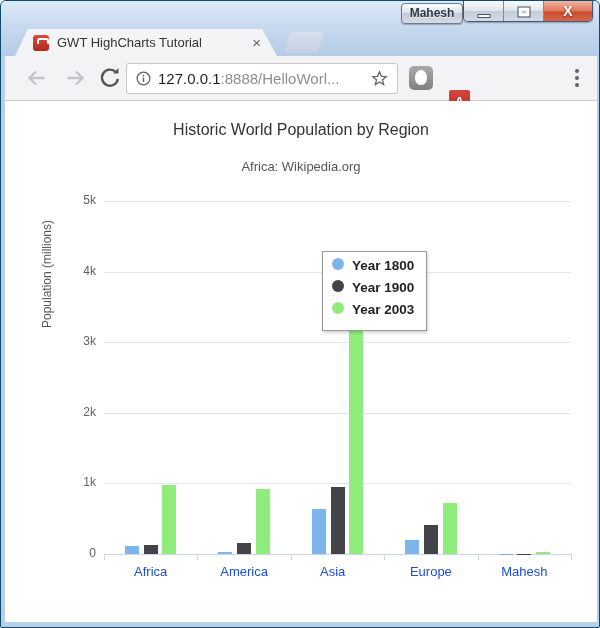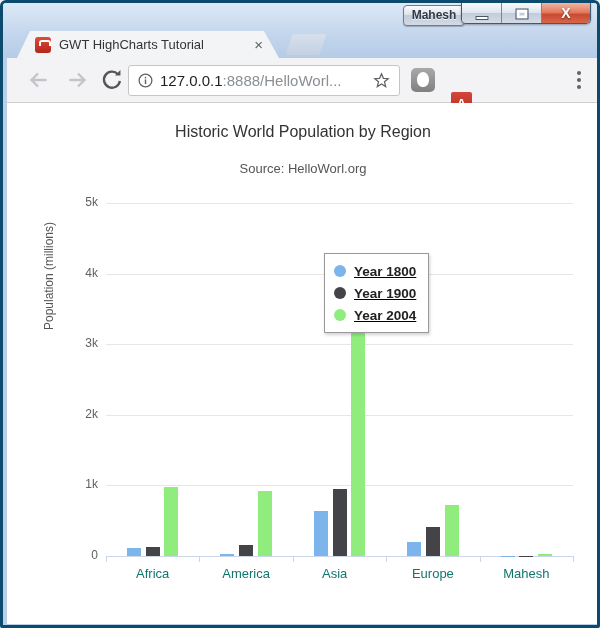--- a/index.html
+++ b/index.html
@@ -1,19 +1,19 @@
 <!DOCTYPE html>
 <html><head>
 <meta charset="utf-8">
 <style>
   html,body{margin:0;padding:0;background:#eef1f5;}
   *{box-sizing:border-box;}
   .screen{position:relative;width:600px;height:628px;margin:0 auto;
     font-family:"Liberation Sans",sans-serif;
-    background:#b9cfe8;border:3px solid #0c4a6e;border-radius:6px 6px 2px 2px;overflow:hidden;}
+    background:#b9cfe8;border:1px solid #0c4a6e;border-radius:6px 6px 2px 2px;overflow:hidden;}
   .chrome-top{position:absolute;left:0;top:0;width:100%;height:55px;
     background:linear-gradient(#dcE9f7,#c2d5ec 60%,#b5cbe7);}
   
   .user-btn{position:absolute;left:400px;top:2px;width:62px;height:21px;
     border:1px solid #6c7b8d;border-radius:4px;
     background:linear-gradient(#fbfcfd,#dde3ec 45%,#c2cbd8 50%,#d4dbe5);
     font-size:12px;font-weight:bold;color:#2e3a47;text-align:center;line-height:19px;
     text-shadow:0 1px 0 rgba(255,255,255,.8);box-shadow:0 1px 1px rgba(0,0,0,.25);}
   .win-controls{position:absolute;right:6px;top:0;height:21px;display:flex;
     border:1px solid #3c5978;border-top:none;border-radius:0 0 5px 5px;overflow:hidden;
@@ -74,25 +74,25 @@
     font-size:16px;color:#333;}
   .chart-subtitle{position:absolute;left:0;top:58px;width:100%;text-align:center;
     font-size:13px;color:#555;}
   .y-axis-title{position:absolute;left:-38px;top:166px;width:160px;text-align:center;
     transform:rotate(-90deg);font-size:12px;color:#555;}
   .plot{position:absolute;left:0;top:0;width:100%;height:100%;}
   .gridline{position:absolute;height:1px;background:#e6e6e6;}
   .axisline-x{position:absolute;height:1px;background:#ccd6eb;}
   .xtick{position:absolute;width:1px;height:6px;background:#ccd6eb;}
   .ytick-label{position:absolute;font-size:12px;color:#606060;text-align:right;}
-  .xcat-label{position:absolute;font-size:13px;color:#0f766e;text-align:center;}
+  .xcat-label{position:absolute;font-size:13px;color:#1d4ed8;text-align:center;}
   .bar{position:absolute;}
   .legend{position:absolute;left:317px;top:150px;background:#fff;border:1px solid #999;
     box-shadow:1px 2px 3px rgba(0,0,0,.18);padding:6px 12px 6px 9px;z-index:5;}
-  .legend-item{display:flex;align-items:center;height:22px;cursor:pointer;text-decoration:underline;}
+  .legend-item{display:flex;align-items:flex-start;height:22px;cursor:pointer;}
   .legend-marker{width:12px;height:12px;border-radius:50%;margin-right:8px;flex:0 0 auto;}
   .legend-label{font-size:13.5px;font-weight:bold;color:#222;white-space:nowrap;}
 </style>
 </head>
 <body>
 
 <div class="screen">
   <div class="chrome-top"></div>
 
   <div class="user-btn">Mahesh</div>
@@ -145,21 +145,21 @@
     <div class="ext ext-drive" style="left:521px"></div>
     <svg class="ext" style="left:562px" width="20" height="22" viewBox="0 0 20 22">
       <circle cx="10" cy="4" r="2" fill="#5f6368"></circle>
       <circle cx="10" cy="11" r="2" fill="#5f6368"></circle>
       <circle cx="10" cy="18" r="2" fill="#5f6368"></circle>
     </svg>
   </div>
 
   <div class="page">
     <div class="chart-title">Historic World Population by Region</div>
-    <div class="chart-subtitle">Source: HelloWorl.org</div>
+    <div class="chart-subtitle">Africa: Wikipedia.org</div>
     <div class="y-axis-title">Population (millions)</div>
     <div class="plot">
         <div class="axisline-x" style="left: 99px; top: 453px; width: 467px;"></div>
         <div class="ytick-label" style="left: 55px; top: 445px; width: 36px;">0</div>
         <div class="gridline" style="left: 99px; top: 382.4px; width: 467px;"></div>
         <div class="ytick-label" style="left: 55px; top: 374.4px; width: 36px;">1k</div>
         <div class="gridline" style="left: 99px; top: 311.8px; width: 467px;"></div>
         <div class="ytick-label" style="left: 55px; top: 303.8px; width: 36px;">2k</div>
         <div class="gridline" style="left: 99px; top: 241.2px; width: 467px;"></div>
         <div class="ytick-label" style="left: 55px; top: 233.2px; width: 36px;">3k</div>
@@ -198,17 +198,17 @@
         <div class="legend-item">
           <span class="legend-marker" style="background: rgb(124, 181, 236);"></span>
           <span class="legend-label">Year 1800</span>
         </div>
         <div class="legend-item">
           <span class="legend-marker" style="background: rgb(67, 67, 72);"></span>
           <span class="legend-label">Year 1900</span>
         </div>
         <div class="legend-item">
           <span class="legend-marker" style="background: rgb(144, 237, 125);"></span>
-          <span class="legend-label">Year 2004</span>
+          <span class="legend-label">Year 2003</span>
         </div>
       </div>
   </div>
 </div>
 
 </body></html>

